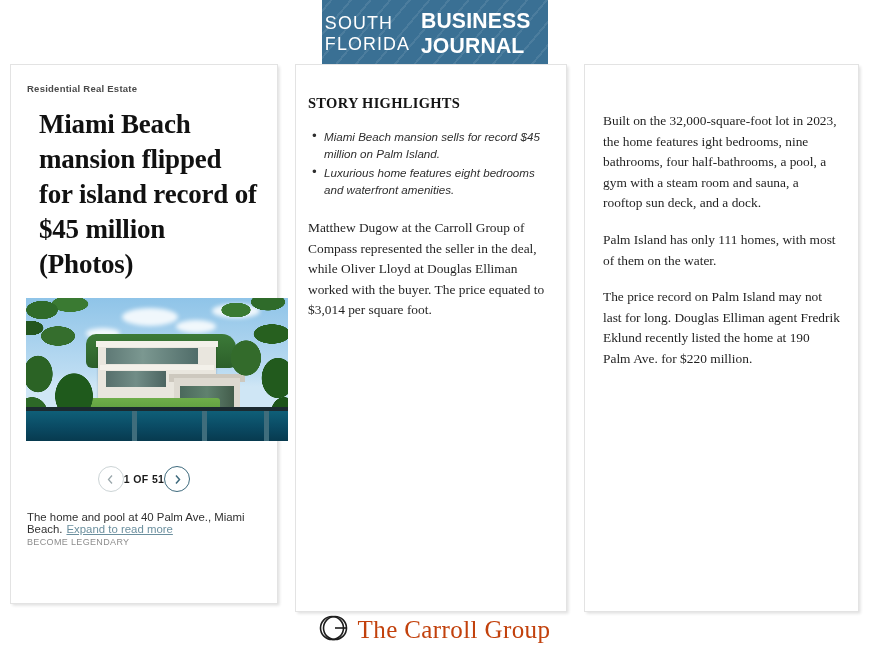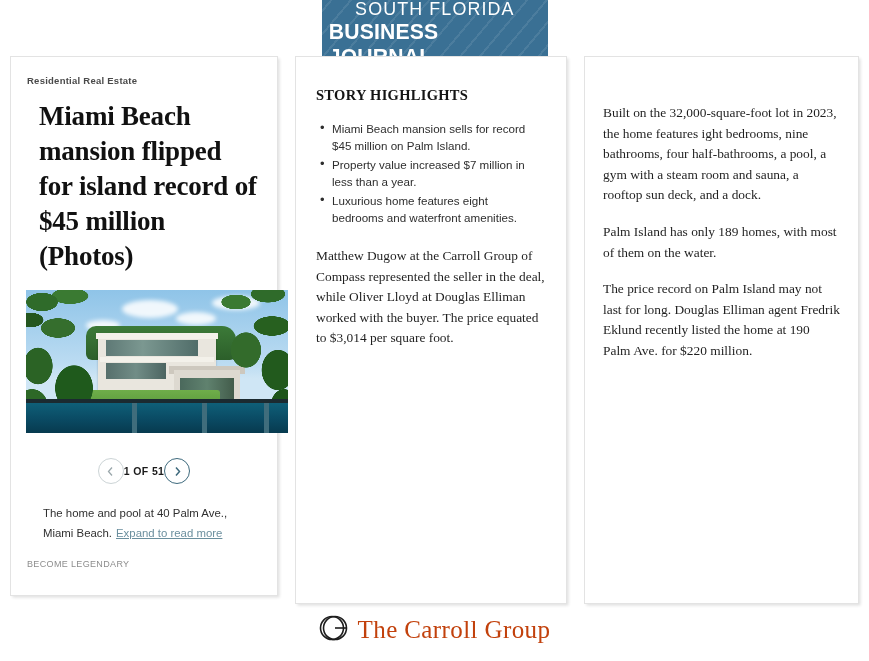--- a/index.html
+++ b/index.html
@@ -24,21 +24,21 @@
     justify-content: center;
     background: #ffffff;
   }
   .masthead {
     width: 226px;
     height: 68px;
     background: #3a7094;
     position: relative;
     overflow: hidden;
     display: flex;
-    flex-direction: column;
+    flex-direction: row;
     align-items: center;
     justify-content: center;
   }
   .masthead::before {
     content: "";
     position: absolute;
     inset: 0;
     background: repeating-linear-gradient(
       -50deg,
       rgba(255,255,255,0.00) 0px,
@@ -65,37 +65,37 @@
     font-size: 22.5px;
     letter-spacing: 0.2px;
     font-weight: 700;
     line-height: 25px;
     transform: scaleX(0.94);
   }
 
   
   .cards {
     position: absolute;
-    top: 56px;
+    top: 64px;
     left: 0;
     width: 869px;
     display: flex;
     align-items: flex-start;
     justify-content: space-between;
     padding: 0 10px;
     box-sizing: border-box;
   }
   .card {
     background: #ffffff;
     border: 1px solid #e3e3e3;
     box-shadow: 1.5px 1.5px 3px rgba(0,0,0,0.13);
     box-sizing: border-box;
   }
   .card-1 { width: 268px; height: 540px; padding: 18px 16px 0 16px; }
-  .card-2 { width: 272px; height: 548px; padding: 30px 16px 0 20px; }
+  .card-2 { width: 272px; height: 548px; padding: 30px 16px 0 12px; }
   .card-3 { width: 275px; height: 548px; padding: 46px 18px 0 18px; }
 
   
   .kicker {
     font-family: "Liberation Sans", sans-serif;
     font-size: 9.5px;
     font-weight: 700;
     color: #4a4a4a;
     letter-spacing: 0.25px;
     margin: 0 0 13px 0;
@@ -239,23 +239,23 @@
     font-family: "Liberation Sans", sans-serif;
     font-size: 10.5px;
     font-weight: 700;
     letter-spacing: 0.4px;
     color: #1b1b1b;
   }
 
   .caption {
     font-family: "Liberation Sans", sans-serif;
     font-size: 11.4px;
-    line-height: 20px;
+    line-height: 12px;
     color: #303030;
-    margin: 16px;
+    margin: 0;
   }
   .caption a {
     color: #6b8f9e;
     text-decoration: underline;
     margin-left: 4px;
   }
   .credit {
     font-family: "Liberation Sans", sans-serif;
     font-size: 9px;
     letter-spacing: 0.35px;
@@ -269,20 +269,21 @@
     font-size: 14.5px;
     font-weight: 700;
     letter-spacing: 0.3px;
     color: #141414;
     margin: 0 0 16px 0;
   }
   .sh-list {
     margin: 0 8px 20px 0;
     padding-left: 16px;
     list-style: none;
+    font-style: italic;
   }
   .sh-list li {
     position: relative;
     font-family: "Liberation Sans", sans-serif;
     font-size: 11.6px;
     line-height: 17px;
     color: #2e2e2e;
     margin-bottom: 2px;
   }
   .sh-list li::before {
@@ -387,29 +388,28 @@
     <p class="caption">
       <span>The home and pool at 40 Palm Ave., Miami Beach.</span><a href="#">Expand to read more</a>
     </p>
     <p class="credit">BECOME LEGENDARY</p>
   </div>
 
   <div class="card card-2">
     <div class="sh-title">STORY HIGHLIGHTS</div>
     <ul class="sh-list">
       <li>Miami Beach mansion sells for record $45 million on Palm Island.</li>
-      <li>Property value increased $7 million in less than a year.</li>
       <li>Luxurious home features eight bedrooms and waterfront amenities.</li>
     </ul>
     <p class="body-p">Matthew Dugow at the Carroll Group of Compass represented the seller in the deal, while Oliver Lloyd at Douglas Elliman worked with the buyer. The price equated to $3,014 per square foot.</p>
   </div>
 
   <div class="card card-3">
     <p class="body-p">Built on the 32,000-square-foot lot in 2023, the home features ight bedrooms, nine bathrooms, four half-bathrooms, a pool, a gym with a steam room and sauna, a rooftop sun deck, and a dock.</p>
-    <p class="body-p">Palm Island has only 189 homes, with most of them on the water.</p>
+    <p class="body-p">Palm Island has only 111 homes, with most of them on the water.</p>
     <p class="body-p">The price record on Palm Island may not last for long. Douglas Elliman agent Fredrik Eklund recently listed the home at 190 Palm Ave. for $220 million.</p>
   </div>
 </div>
 
 <div class="footer">
   <span class="logo-mark">
     <svg width="30" height="30" viewBox="0 0 30 30" fill="none" stroke="#1d1d1d">
       <circle cx="16" cy="15" r="11.5" stroke-width="1.6"></circle>
       <circle cx="13" cy="15" r="11.5" stroke-width="1.6"></circle>
       <path d="M16 15 H27.5" stroke-width="1.6"></path>

